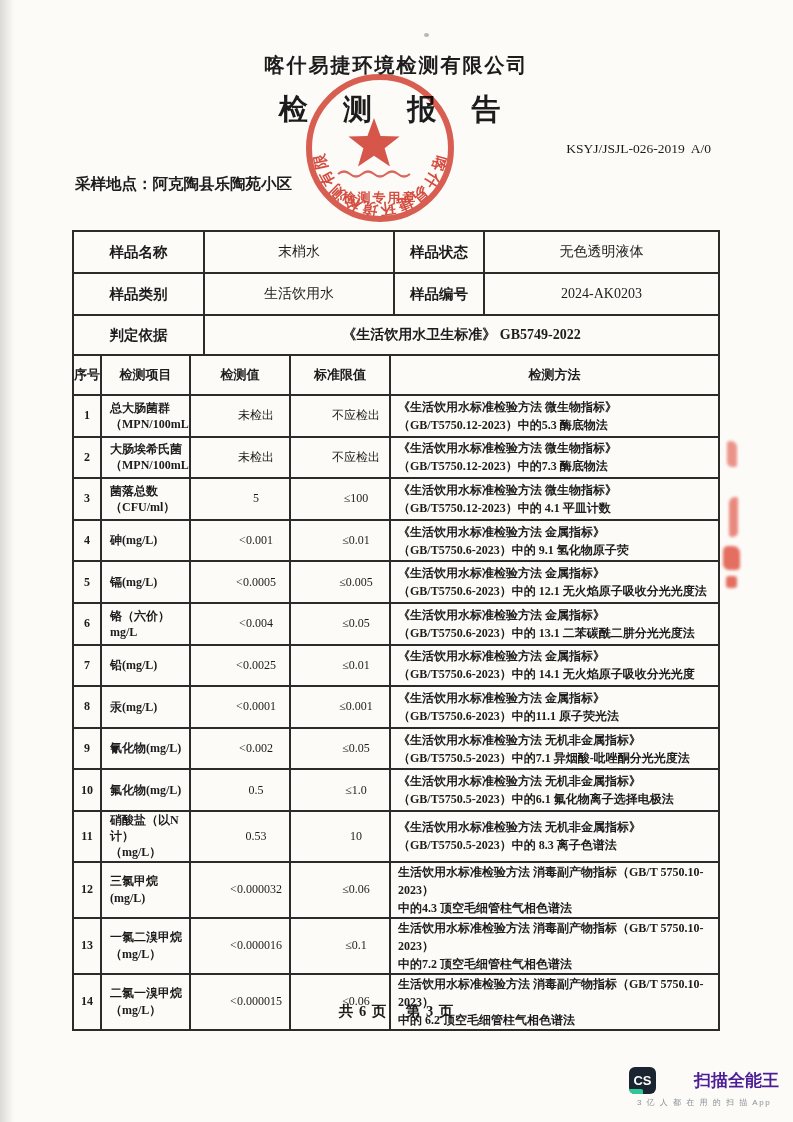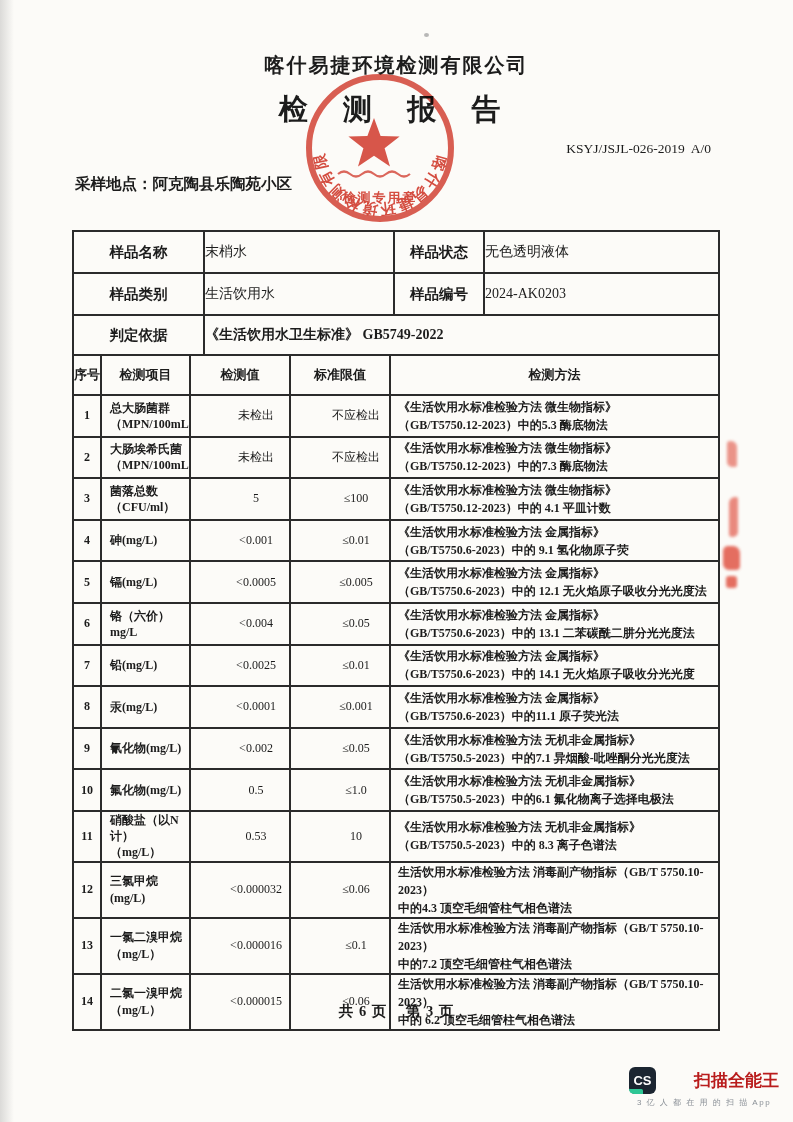--- a/index.html
+++ b/index.html
@@ -34,21 +34,21 @@
   .stamp { position:absolute; left:300px; top:68px; width:160px; height:160px;
     mix-blend-mode:multiply; opacity:.88; pointer-events:none; }
 
   
   .tables { position:absolute; top:206px; left:72px; width:646px;margin-top:24px; }
   table { border-collapse:collapse; table-layout:fixed; width:646px; }
   td,th { border:2px solid #2b2b2b; vertical-align:middle; overflow:hidden; }
 
   .info td { font-size:14px; }
   .info .lab { font-weight:bold; text-align:center; font-size:14.5px; }
-  .info .val { }
+  .info .val { text-align:center; }
   .info tr { height:42px; }
   .info tr.r3 { height:40px; }
   .section-title { height:38px; text-align:center; font-size:20px;
     font-weight:bold; letter-spacing:10px; }
 
   .results { margin-top:-2px; }
   .results th { font-size:13px; font-weight:bold; text-align:center; height:40px; }
   .results tbody tr { height:41.6px; }
   .results td { font-size:12px; }
   .c-no { text-align:center; font-weight:bold; }
@@ -70,21 +70,21 @@
 
   
   .cs-mark { position:absolute; right:14px; bottom:14px; width:150px; }
   .cs-row { display:flex; align-items:center; justify-content:space-between; }
   .cs-logo { position:relative; width:27px; height:27px; background:#1b2531;
     border-radius:6px; display:flex; align-items:center; justify-content:center; }
   .cs-logo span { color:#fff; font-weight:bold; font-size:13px;
     font-family:"Liberation Sans","DejaVu Sans",sans-serif; }
   .cs-logo::after { content:""; position:absolute; left:0; bottom:0;
     width:14px; height:5px; background:#2ec795; border-radius:0 2px 0 6px; }
-  .cs-name { font-size:17px; font-weight:bold; color:#b91c1c;
+  .cs-name { font-size:17px; font-weight:bold; color:#4c1d95;
     font-family:Liberation Mono, monospace;margin-left:14px; }
   .cs-tagline { margin-top:3px; text-align:center; font-size:8px; color:#8a9097;
     letter-spacing:1.5px; font-family:"Liberation Sans","DejaVu Sans",sans-serif; white-space:pre; }
 </style>
 </head>
 <body>
 
 <div class="page">
 
   <div class="speck"></div>

